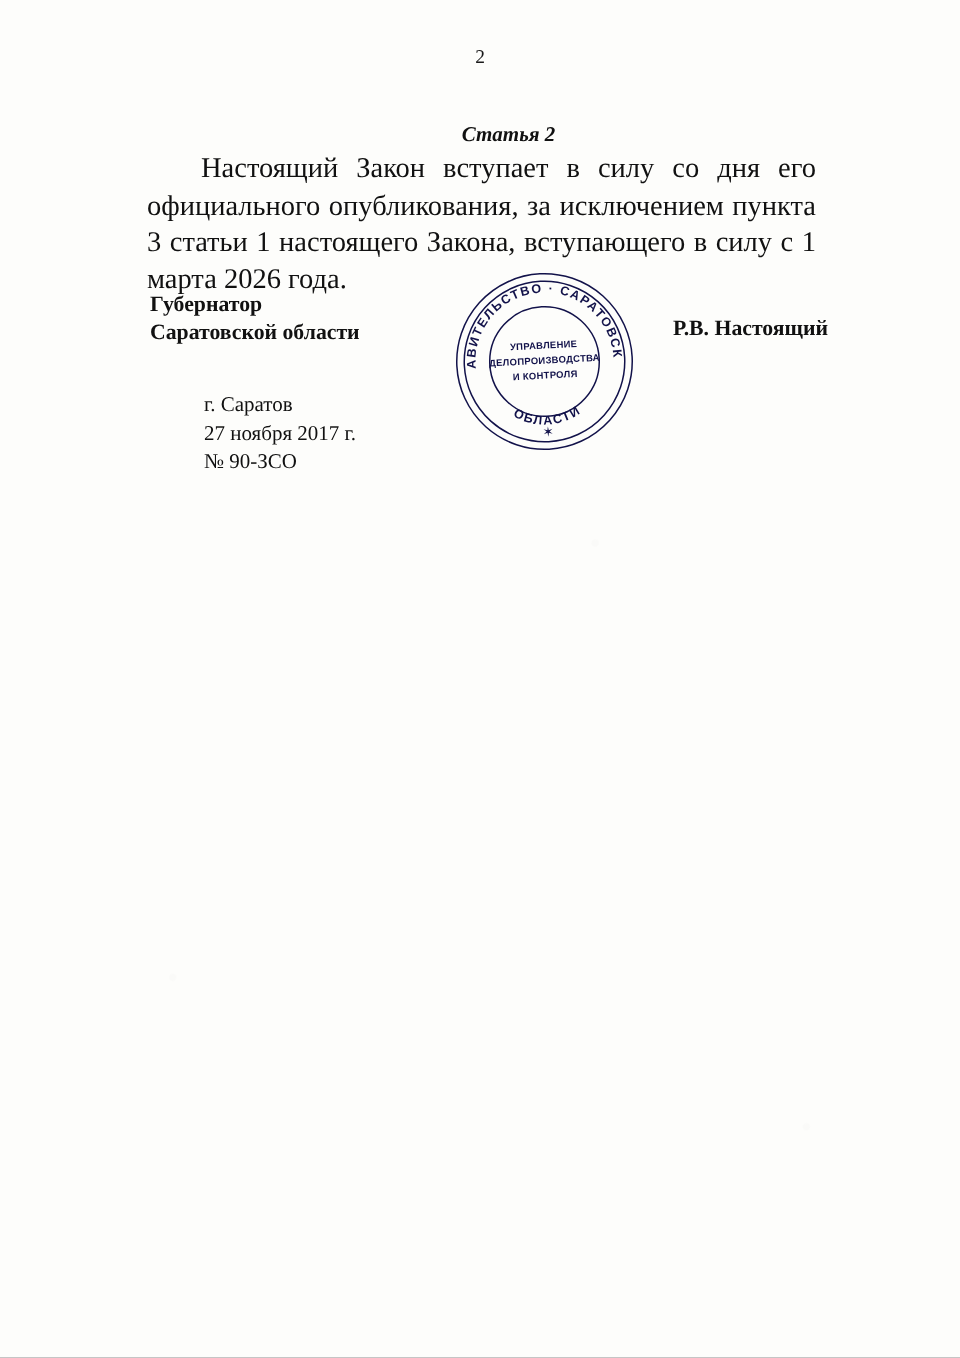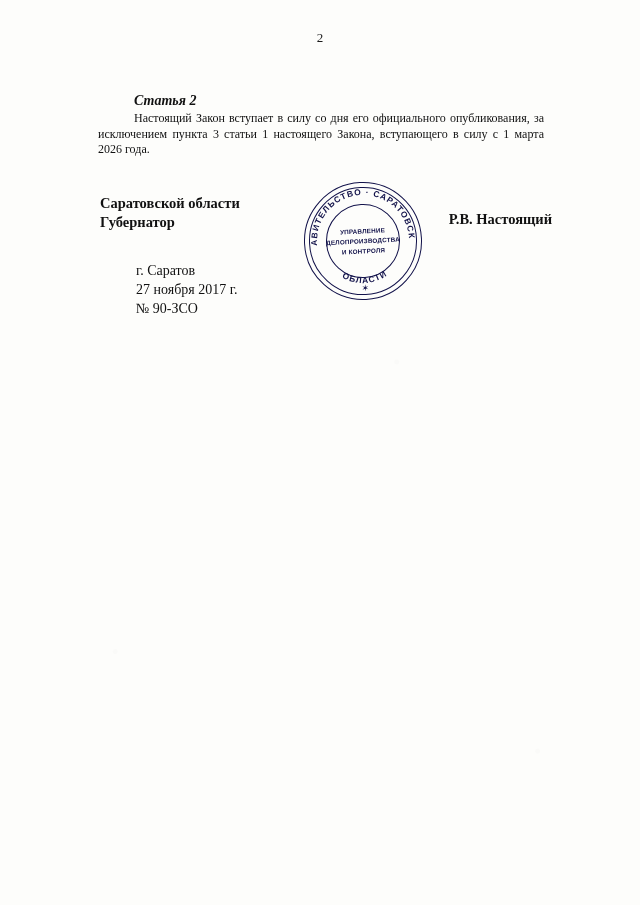--- a/index.html
+++ b/index.html
@@ -42,26 +42,27 @@
   .content {
     position: absolute;
     left: 98px;
     top: 76px;
     width: 446px;
   }
   .article-heading {
     font-weight: bold;
     font-style: italic;
     font-size: 14px;
-    margin: 17px 0 2px 0;
+    margin: 7px 0 2px 0;
     padding-left: 36px;
     color: #111;
+    text-align: center;
   }
   .body-par {
-    font-size: 12px;
+    font-size: 19px;
     line-height: 1.30;
     text-align: justify;
     text-indent: 36px;
     margin: 0;
     color: #111;
     hyphens: none;
   }
   .signature-block {
     position: absolute;
     left: 100px;
@@ -153,22 +154,22 @@
 
   <div class="page-number">2</div>
 
   <div class="content">
     <p class="article-heading">Статья 2</p>
     <p class="body-par">Настоящий Закон вступает в силу со дня его официального опубликования, за исключением пункта 3 статьи 1 настоящего Закона, вступающего в силу с 1 марта 2026 года.</p>
   </div>
 
   <div class="signature-block">
     <div class="sig-left">
+      <div>Губернатор</div>
       <div>Саратовской области</div>
-      <div>Губернатор</div>
     </div>
     <div class="sig-right">Р.В. Настоящий</div>
   </div>
 
   <div class="stamp">
     <div class="ring outer"></div>
     <div class="ring mid"></div>
     <div class="ring inner"></div>
     <svg viewBox="0 0 118 118">
       <defs>

